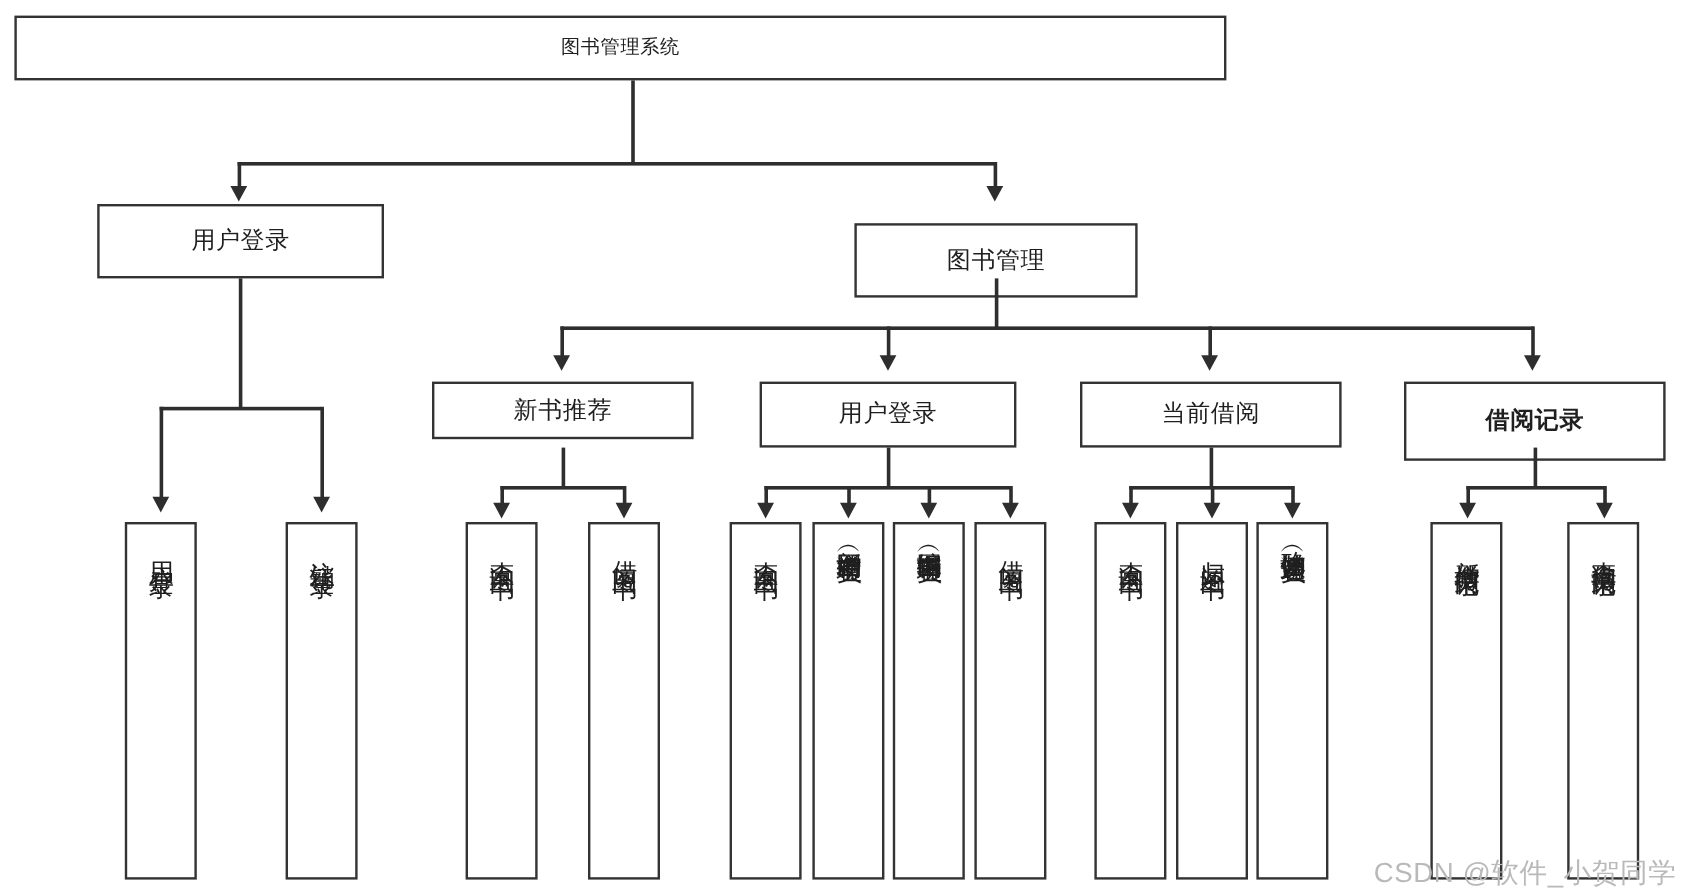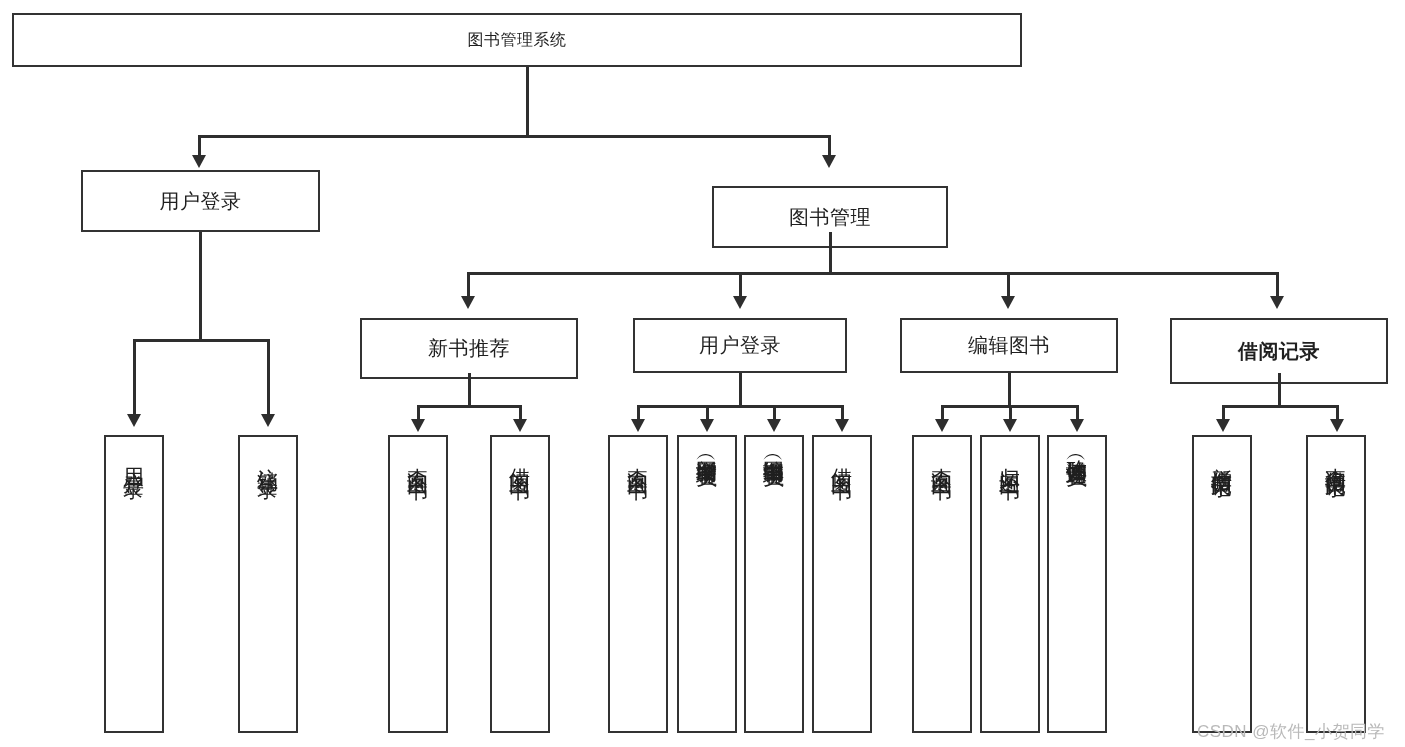--- a/index.html
+++ b/index.html
@@ -58,23 +58,23 @@
   .arrow{
     position:absolute;
     width:0;height:0;
     border-left:7px solid transparent;
     border-right:7px solid transparent;
     border-top:13px solid #2e2e2e;
   }
   
   #watermark{
     position:absolute;
-    right:20px;
+    right:8px;
     bottom:4px;
-    font-size:17px;
+    font-size:23px;
     color:#b9b9b9;
     letter-spacing:0.5px;
     white-space:nowrap;
     pointer-events:none;
   }
 </style>
 </head>
 <body>
 
 <div id="canvas">
@@ -110,28 +110,28 @@
   <div class="edge hline" style="left:467px;top:272px;width:811px;"></div>
   <div class="edge vline" style="left:467px;top:272px;height:26px;"></div>
   <div class="arrow" style="left:461px;top:296px;"></div>
   <div class="edge vline" style="left:739px;top:272px;height:26px;"></div>
   <div class="arrow" style="left:733px;top:296px;"></div>
   <div class="edge vline" style="left:1007px;top:272px;height:26px;"></div>
   <div class="arrow" style="left:1001px;top:296px;"></div>
   <div class="edge vline" style="left:1276px;top:272px;height:26px;"></div>
   <div class="arrow" style="left:1270px;top:296px;"></div>
 
-  <div class="node l3" style="left:360px;top:318px;width:218px;height:61px;font-family:Liberation Serif, serif;">
+  <div class="node l3" style="left:360px;top:318px;width:218px;height:48px;font-family:Liberation Serif, serif;">
     <span class="lbl">新书推荐</span>
   </div>
   <div class="node l3" style="left:633px;top:318px;width:214px;height:55px;">
     <span class="lbl">用户登录</span>
   </div>
   <div class="node l3" style="left:900px;top:318px;width:218px;height:55px;">
-    <span class="lbl">编辑图书</span>
+    <span class="lbl">当前借阅</span>
   </div>
   <div class="node l3" style="left:1170px;top:318px;width:218px;height:66px;font-weight:bold;">
     <span class="lbl">借阅记录</span>
   </div>
 
   <div class="edge vline" style="left:468px;top:373px;height:34px;"></div>
   <div class="edge hline" style="left:417px;top:405px;width:104px;"></div>
   <div class="edge vline" style="left:417px;top:405px;height:16px;"></div>
   <div class="arrow" style="left:411px;top:419px;"></div>
   <div class="edge vline" style="left:519px;top:405px;height:16px;"></div>

